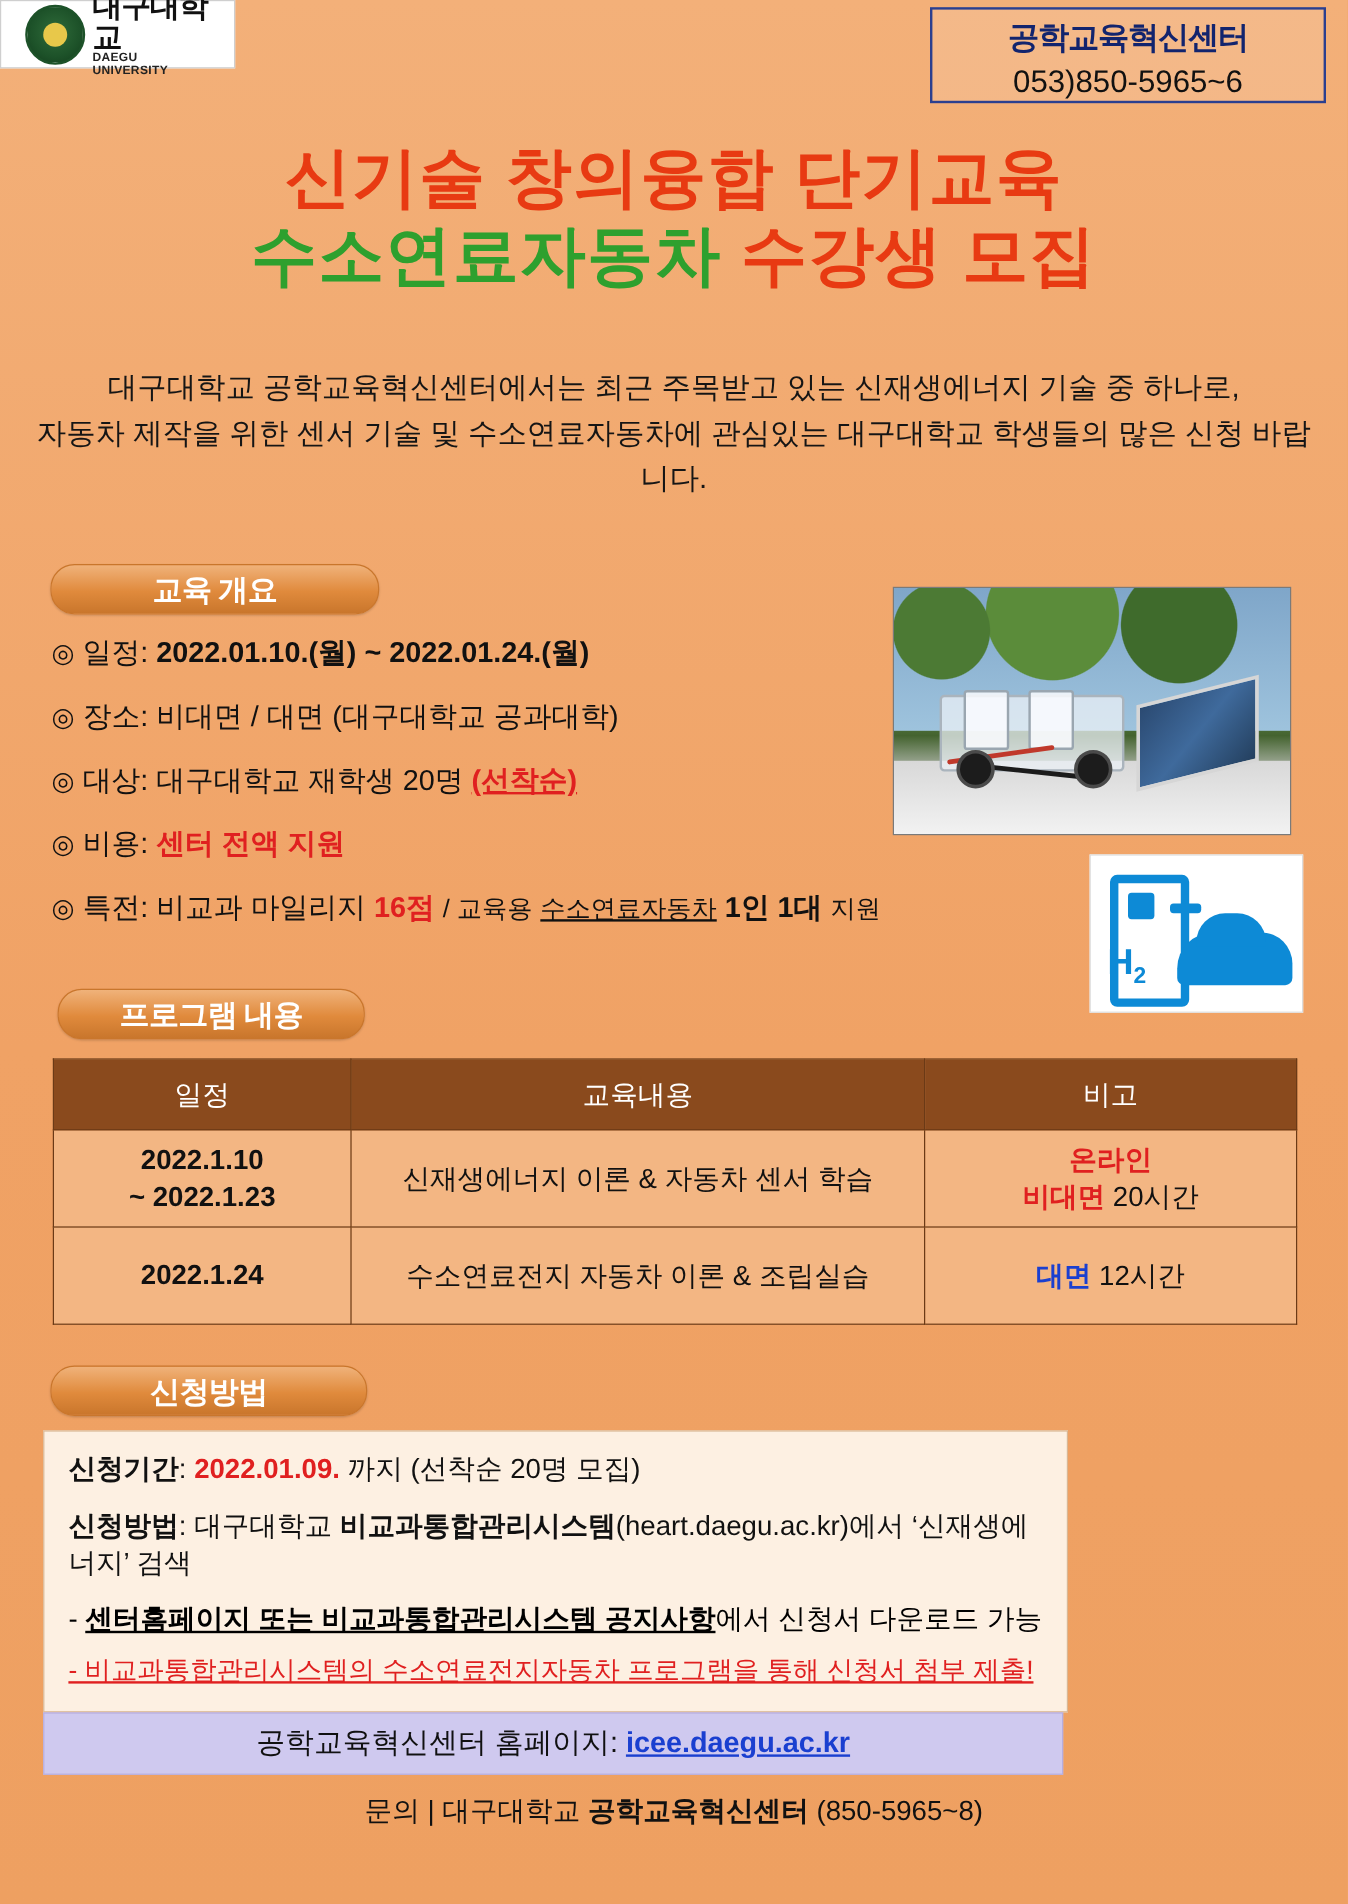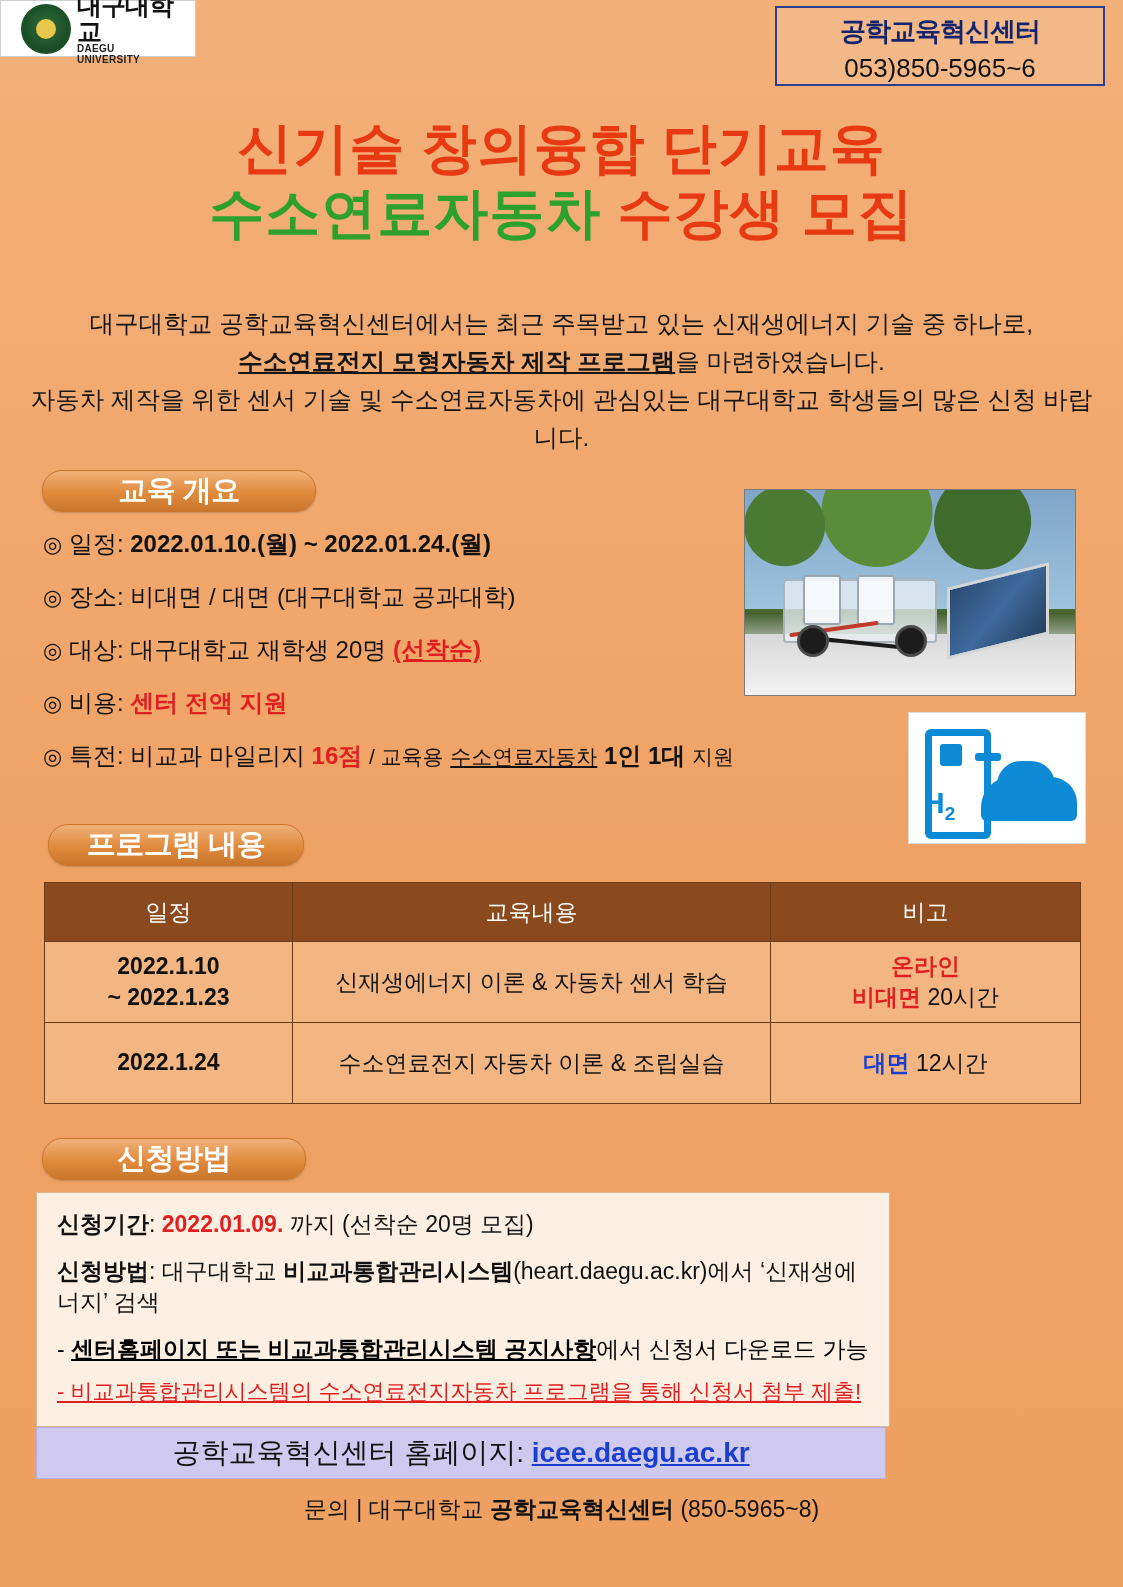--- a/index.html
+++ b/index.html
@@ -140,26 +140,27 @@
 
   
   .ribbon {
     position: absolute;
     height: 40px;
     border-radius: 20px;
     background: linear-gradient(180deg, #f0b27a 0%, #e08a3c 55%, #c9762c 100%);
     border: 1px solid #c9762c;
     color: #ffffff;
     font-weight: bold;
-    font-size: 29px;
+    font-size: 25px;
     display: flex;
     align-items: center;
     justify-content: center;
     box-shadow: 0 1px 2px rgba(0,0,0,0.18);
     letter-spacing: -0.5px;
+    font-family: Liberation Serif, serif;
   }
   #ribbon-overview { left: 42px; top: 470px; width: 272px; }
   #ribbon-program  { left: 48px; top: 824px; width: 254px; }
   #ribbon-apply    { left: 42px; top: 1138px; width: 262px; }
 
   
   .overview {
     position: absolute;
     left: 28px;
     top: 528px;
@@ -334,21 +335,21 @@
   .homepage {
     position: absolute;
     left: 36px;
     top: 1427px;
     width: 850px;
     height: 52px;
     background: #cfc9ef;
     border: 1px solid #b6aee0;
     box-sizing: border-box;
     text-align: center;
-    font-size: 28px;
+    font-size: 24px;
     color: #111;
     line-height: 50px;
   }
   .homepage a {
     color: #1a3fd0;
     font-weight: bold;
     text-decoration: underline;
   }
 
   .footer {
@@ -382,23 +383,20 @@
 
   <div class="title-wrap">
     <div class="title-line1">신기술 창의융합 단기교육</div>
     <div class="title-line2">
       <span class="title-hilite">수소연료자동차</span><span> 수강생 모집</span>
     </div>
   </div>
 
   <div class="intro">
     <div>대구대학교 공학교육혁신센터에서는 최근 주목받고 있는 신재생에너지 기술 중 하나로,</div>
-    <div>
-      <span class="u-bold">수소연료전지 모형자동차 제작 프로그램</span><span>을 마련하였습니다.</span>
-    </div>
     <div>자동차 제작을 위한 센서 기술 및 수소연료자동차에 관심있는 대구대학교 학생들의 많은 신청 바랍니다.</div>
   </div>
 
   <div class="ribbon" id="ribbon-overview">교육 개요</div>
   <div class="ribbon" id="ribbon-program">프로그램 내용</div>
   <div class="ribbon" id="ribbon-apply">신청방법</div>
 
   <div class="overview">
     <div class="ov-row">
       <span class="ov-mark">◎</span>

